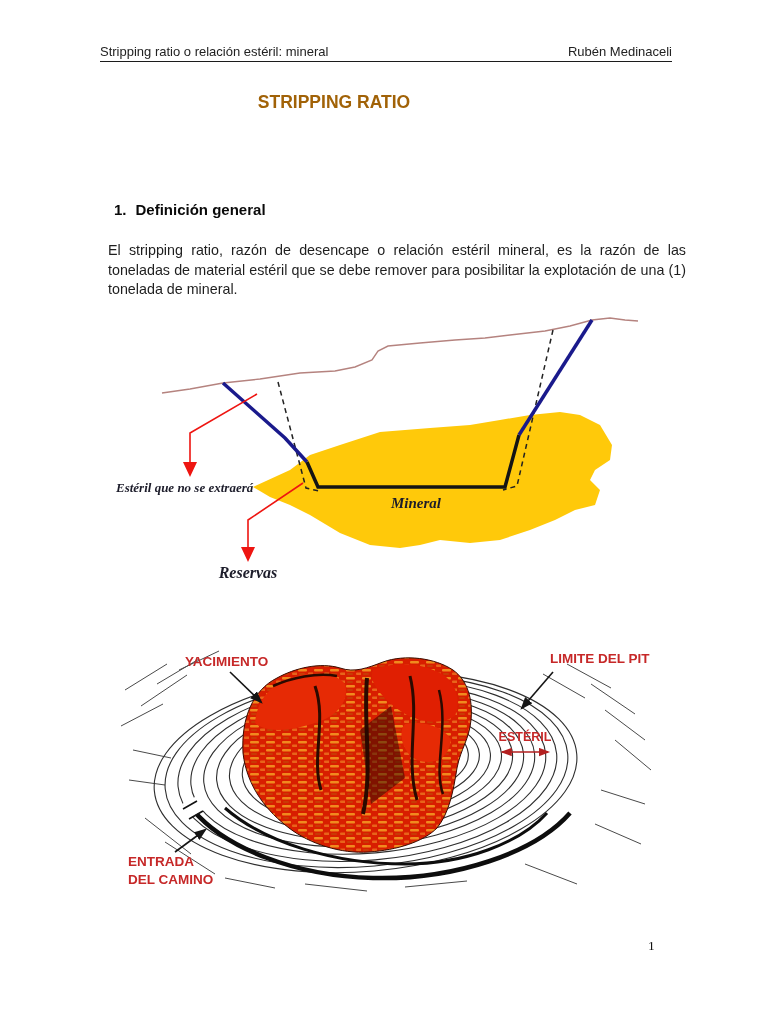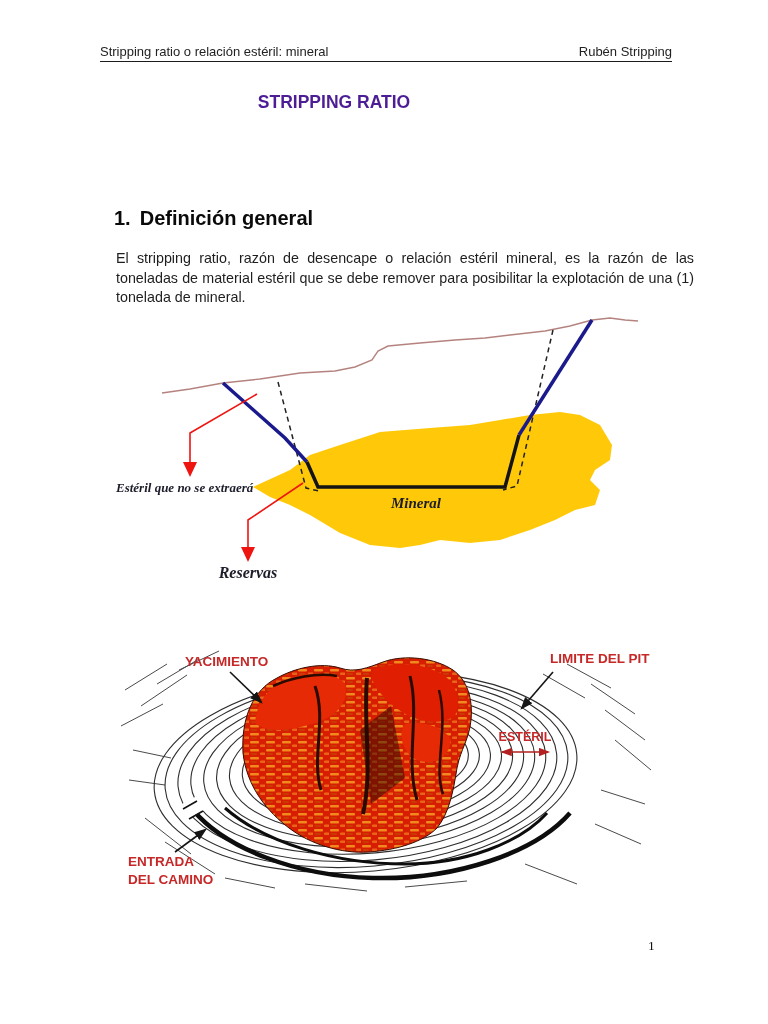--- a/index.html
+++ b/index.html
@@ -3,40 +3,40 @@
 <meta charset="utf-8">
 <style>
   html,body{margin:0;padding:0;background:#ffffff;}
   .page{position:relative;width:768px;height:1024px;background:#ffffff;overflow:hidden;
         font-family:"Liberation Sans",sans-serif;color:#1b1b1b;}
   .header{position:absolute;left:100px;right:96px;top:44px;display:flex;
           justify-content:space-between;align-items:flex-end;
           border-bottom:1.5px solid #1c1c1c;padding-bottom:2px;
           font-size:13px;color:#222;gap:40px;}
   .title-block{position:absolute;left:0;top:88px;width:668px;text-align:center;
-               font-weight:bold;font-size:17.5px;line-height:28px;color:#4c1d95;}
-  .section-heading{position:absolute;left:114px;top:207px;font-weight:bold;font-size:20px;color:#0a0a0a;}
+               font-weight:bold;font-size:17.5px;line-height:28px;color:#a16207;}
+  .section-heading{position:absolute;left:114px;top:201px;font-weight:bold;font-size:15px;color:#0a0a0a;}
   .section-heading .num{margin-right:9px;}
   .paragraph{position:absolute;left:100px;top:233px;width:578px;font-size:14.3px;
-             line-height:19.5px;text-align:justify;color:#1e1e1e;margin:16px;}
+             line-height:19.5px;text-align:justify;color:#1e1e1e;margin:8px;}
   .fig1{position:absolute;left:110px;top:305px;}
   .fig2{position:absolute;left:105px;top:628px;}
   .page-number{position:absolute;left:648px;top:938px;font-size:13.5px;
                font-family:"Liberation Serif",serif;color:#111;}
   .f1-serif{font-family:"Liberation Serif",serif;font-style:italic;font-weight:bold;fill:#1c1c2a;}
   .f2-label{font-family:"Liberation Sans",sans-serif;font-weight:bold;fill:#c62828;}
 </style>
 </head>
 <body>
 
 <div class="page">
 
   <div class="header">
     <span>Stripping ratio o relación estéril: mineral</span>
-    <span>Rubén Stripping</span>
+    <span>Rubén Medinaceli</span>
   </div>
 
   <div class="title-block">
     <div>STRIPPING RATIO</div>
   </div>
 
   <div class="section-heading">
     <span class="num">1.</span><span>Definición general</span>
   </div>
 

